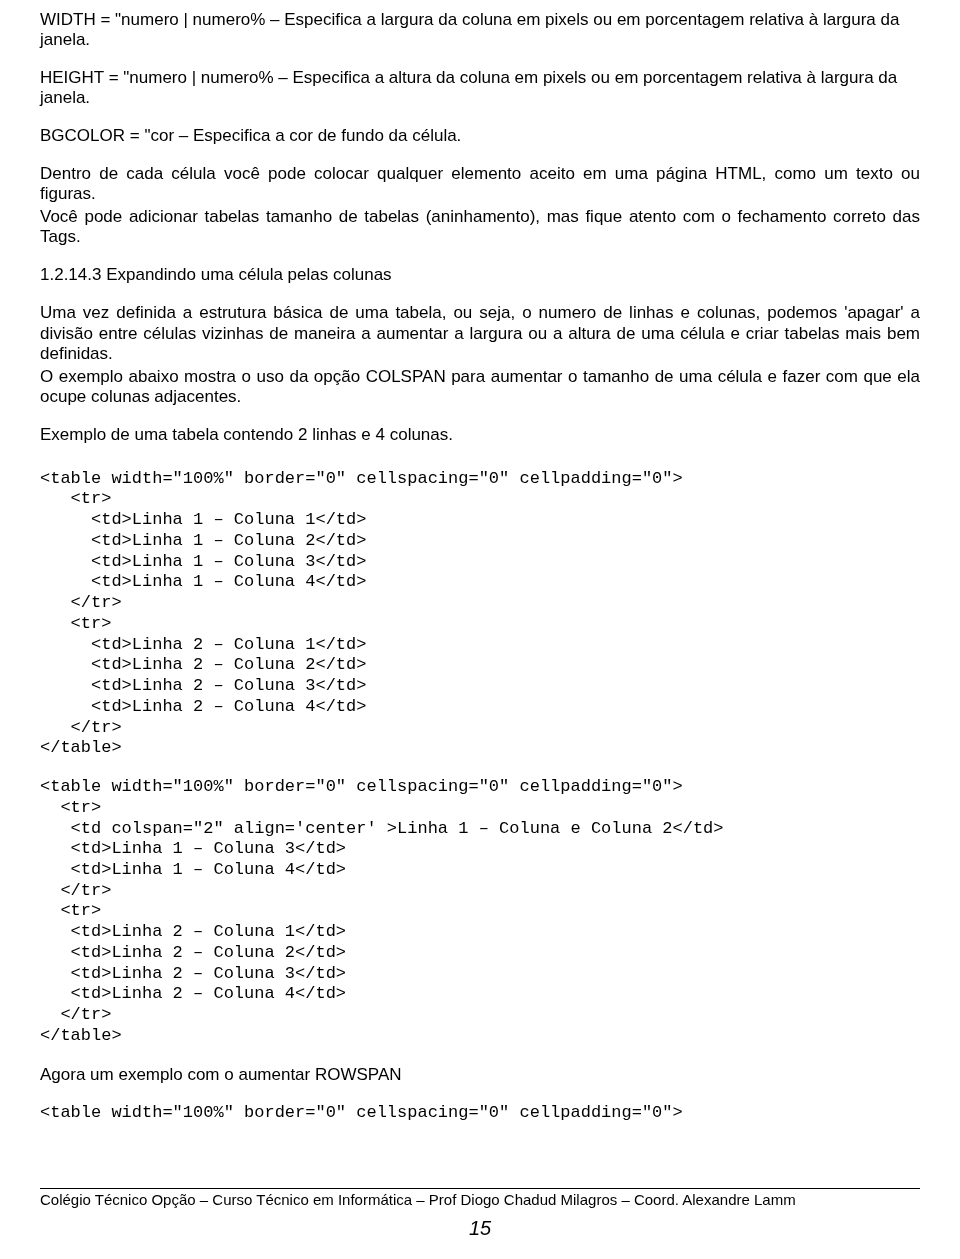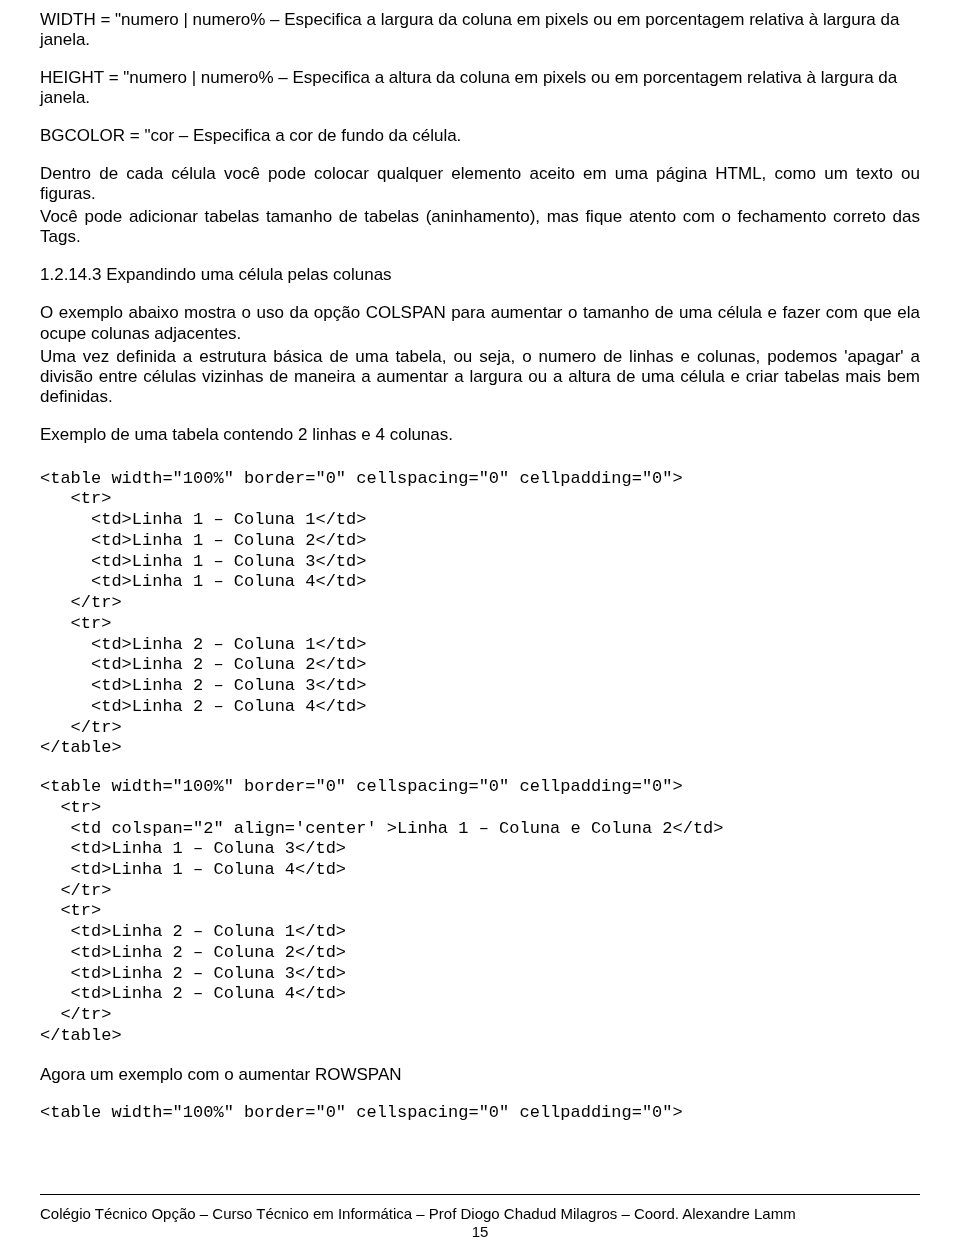--- a/index.html
+++ b/index.html
@@ -39,28 +39,29 @@
     font-size: 17px;
     white-space: pre;
     line-height: 1.22;
   }
   .footer {
     position: absolute;
     bottom: 18px;
     left: 40px;
     right: 40px;
     border-top: 1px solid #000;
-    padding-top: 10px;
+    padding-top: 2px;
     font-size: 15px;
     text-align: left;
   }
   .footer .pagenum {
     text-align: center;
-    font-size: 15px;
-    margin-top: 1px;
+    font-size: 20px;
+    margin-top: 9px;
+    font-style: italic;
   }
 </style>
 </head>
 <body>
 
 <div class="page">
 
   <div class="block">
     <p>WIDTH = "numero | numero% – Especifica a largura da coluna em pixels ou em porcentagem relativa à largura da janela.</p>
   </div>
@@ -76,22 +77,22 @@
   <div class="block">
     <p class="justify">Dentro de cada célula você pode colocar qualquer elemento aceito em uma página HTML, como um texto ou figuras.</p>
     <p class="justify">Você pode adicionar tabelas tamanho de tabelas (aninhamento), mas fique atento com o fechamento correto das Tags.</p>
   </div>
 
   <div class="block">
     <p class="bold">1.2.14.3 Expandindo uma célula pelas colunas</p>
   </div>
 
   <div class="block">
+    <p class="justify">Uma vez definida a estrutura básica de uma tabela, ou seja, o numero de linhas e colunas, podemos 'apagar' a divisão entre células vizinhas de maneira a aumentar a largura ou a altura de uma célula e criar tabelas mais bem definidas.</p>
     <p class="justify">O exemplo abaixo mostra o uso da opção COLSPAN para aumentar o tamanho de uma célula e fazer com que ela ocupe colunas adjacentes.</p>
-    <p class="justify">Uma vez definida a estrutura básica de uma tabela, ou seja, o numero de linhas e colunas, podemos 'apagar' a divisão entre células vizinhas de maneira a aumentar a largura ou a altura de uma célula e criar tabelas mais bem definidas.</p>
   </div>
 
   <div class="block-tight">
     <p>Exemplo de uma tabela contendo 2 linhas e 4 colunas.</p>
   </div>
 
   <div class="block">
     <div class="code">&lt;table width="100%" border="0" cellspacing="0" cellpadding="0"&gt;
    &lt;tr&gt;
      &lt;td&gt;Linha 1 – Coluna 1&lt;/td&gt;

